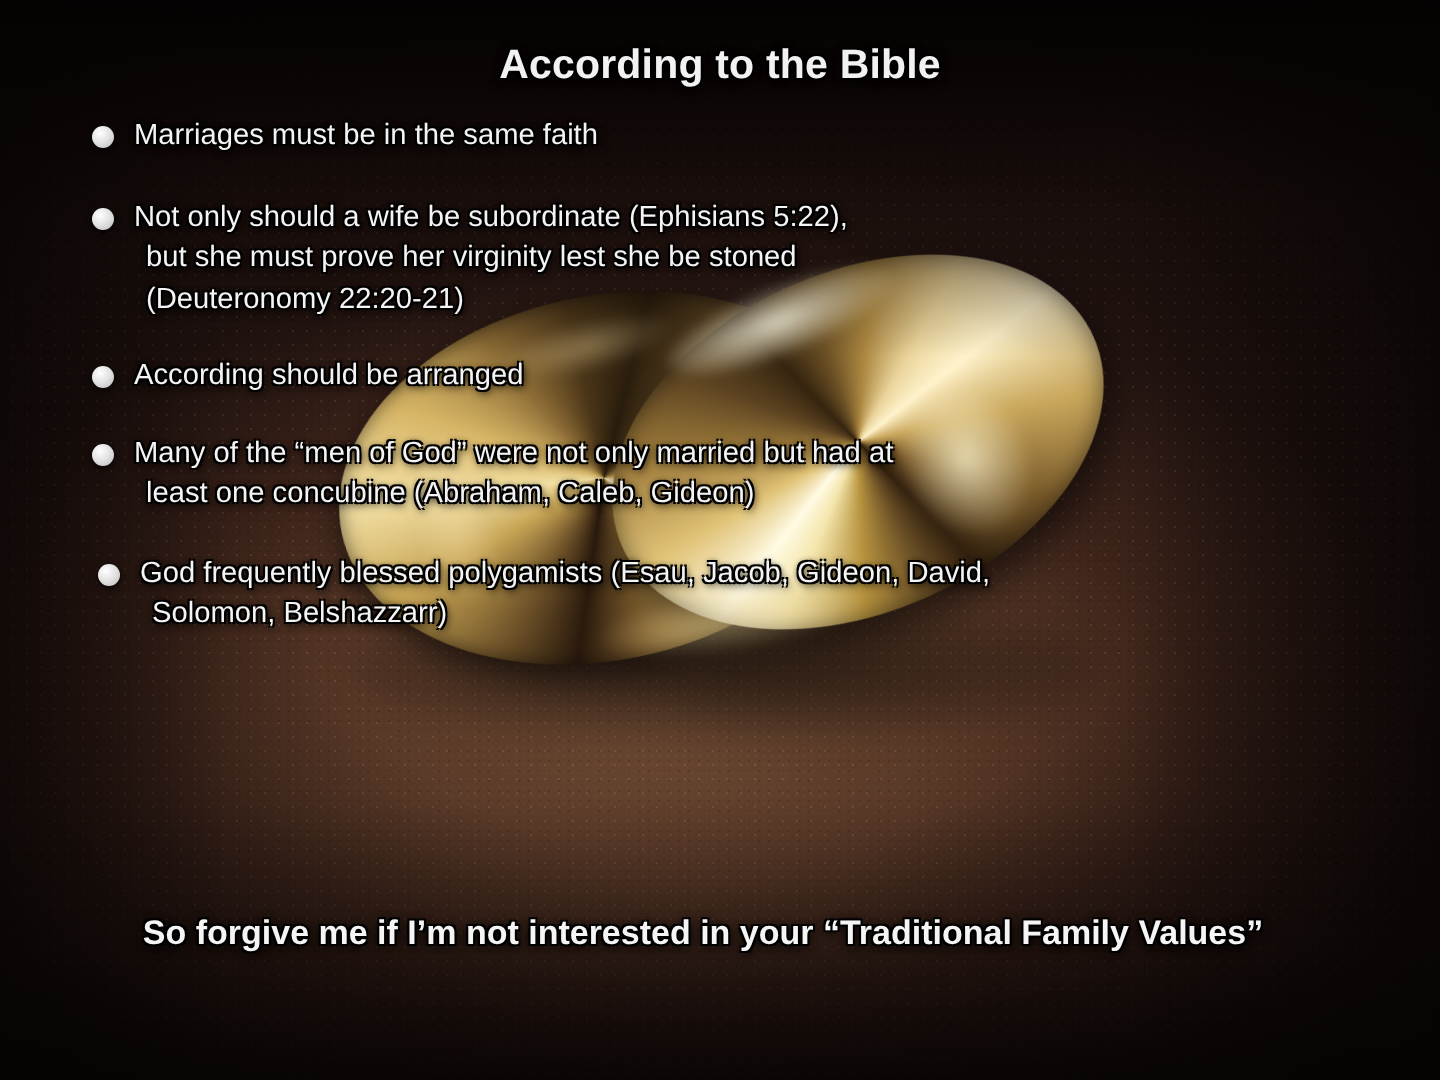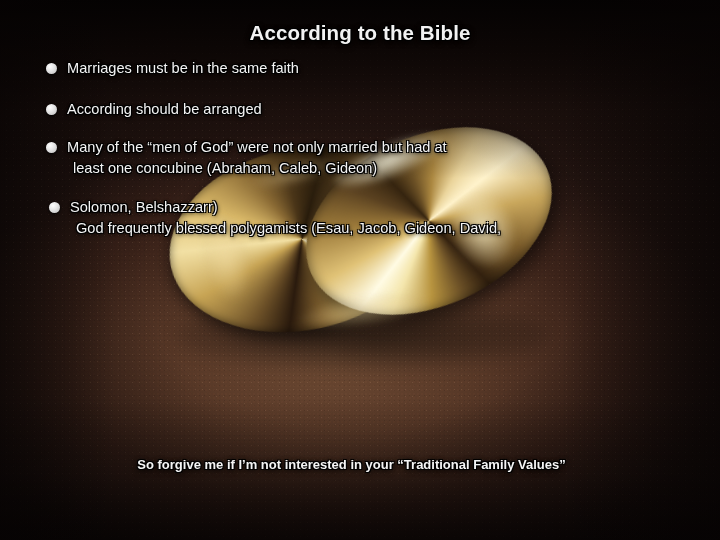--- a/index.html
+++ b/index.html
@@ -239,21 +239,21 @@
   .b3 { margin-bottom: 20px; }
   .b4 { margin-bottom: 19px; }
   .b5 { margin-bottom: 0; padding-left: 24px; }
   .b5 .dot { left: 3px; }
 
   .closing {
     position: absolute;
     left: 0; right: 17px;
     top: 457px;
     text-align: center;
-    font-size: 13px;
+    font-size: 17px;
     font-weight: bold;
     color: #f5f5f5;
     text-shadow:
       1px 1px 0 #000, -1px 1px 0 #000, 1px -1px 0 #000, -1px -1px 0 #000,
       0 0 4px rgba(0,0,0,.95), 0 2px 6px rgba(0,0,0,.9);
   }
 </style>
 </head>
 <body>
 
@@ -286,37 +286,43 @@
 
     <div class="title">According to the Bible</div>
 
     <div class="bullets">
 
       <div class="bullet b0">
         <span class="dot"></span>
         <span class="ln">Marriages must be in the same faith</span>
       </div>
 
+      <div class="bullet b1">
+        <span class="dot"></span>
+        <span class="ln">Not only should a wife be subordinate (Ephisians 5:22),</span>
+        <span class="ln">but she must prove her virginity lest she be stoned</span>
+        <span class="ln">(Deuteronomy 22:20-21)</span>
+      </div>
 
       <div class="bullet b2">
         <span class="dot"></span>
         <span class="ln">According should be arranged</span>
       </div>
 
 
       <div class="bullet b4">
         <span class="dot"></span>
         <span class="ln">Many of the “men of God” were not only married but had at</span>
         <span class="ln">least one concubine (Abraham, Caleb, Gideon)</span>
       </div>
 
       <div class="bullet b5">
         <span class="dot"></span>
+        <span class="ln">God frequently blessed polygamists (Esau, Jacob, Gideon, David,</span>
         <span class="ln">Solomon, Belshazzarr)</span>
-        <span class="ln">God frequently blessed polygamists (Esau, Jacob, Gideon, David,</span>
       </div>
 
     </div>
 
     <div class="closing">So forgive me if I’m not interested in your “Traditional Family Values”</div>
 
   </div>
 </div>
 
 </body></html>

